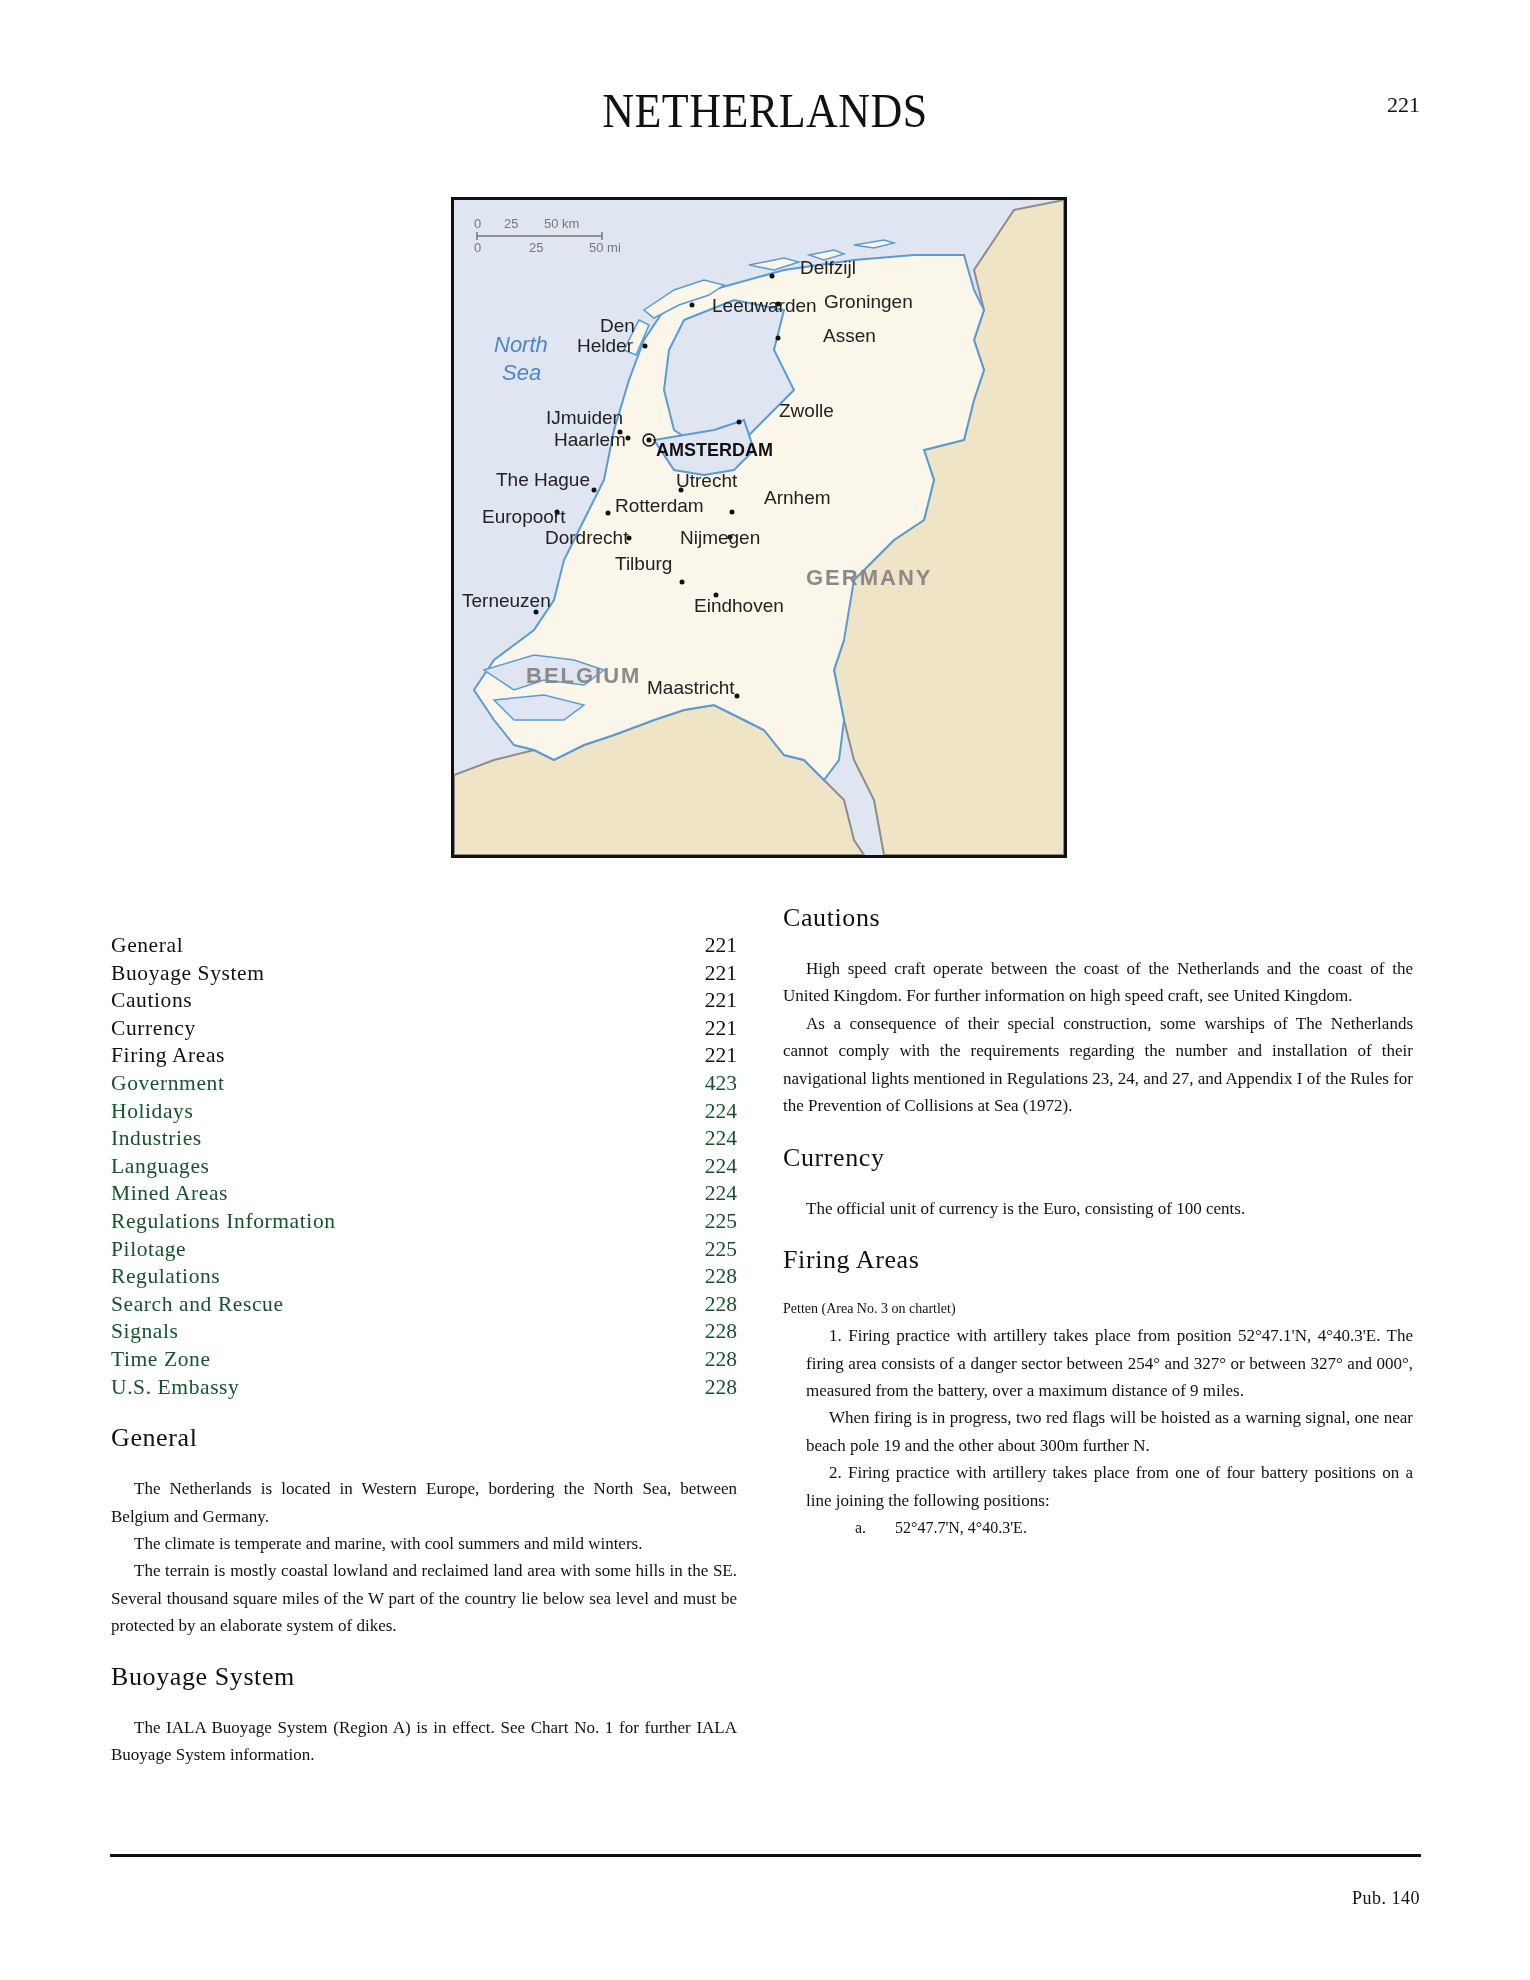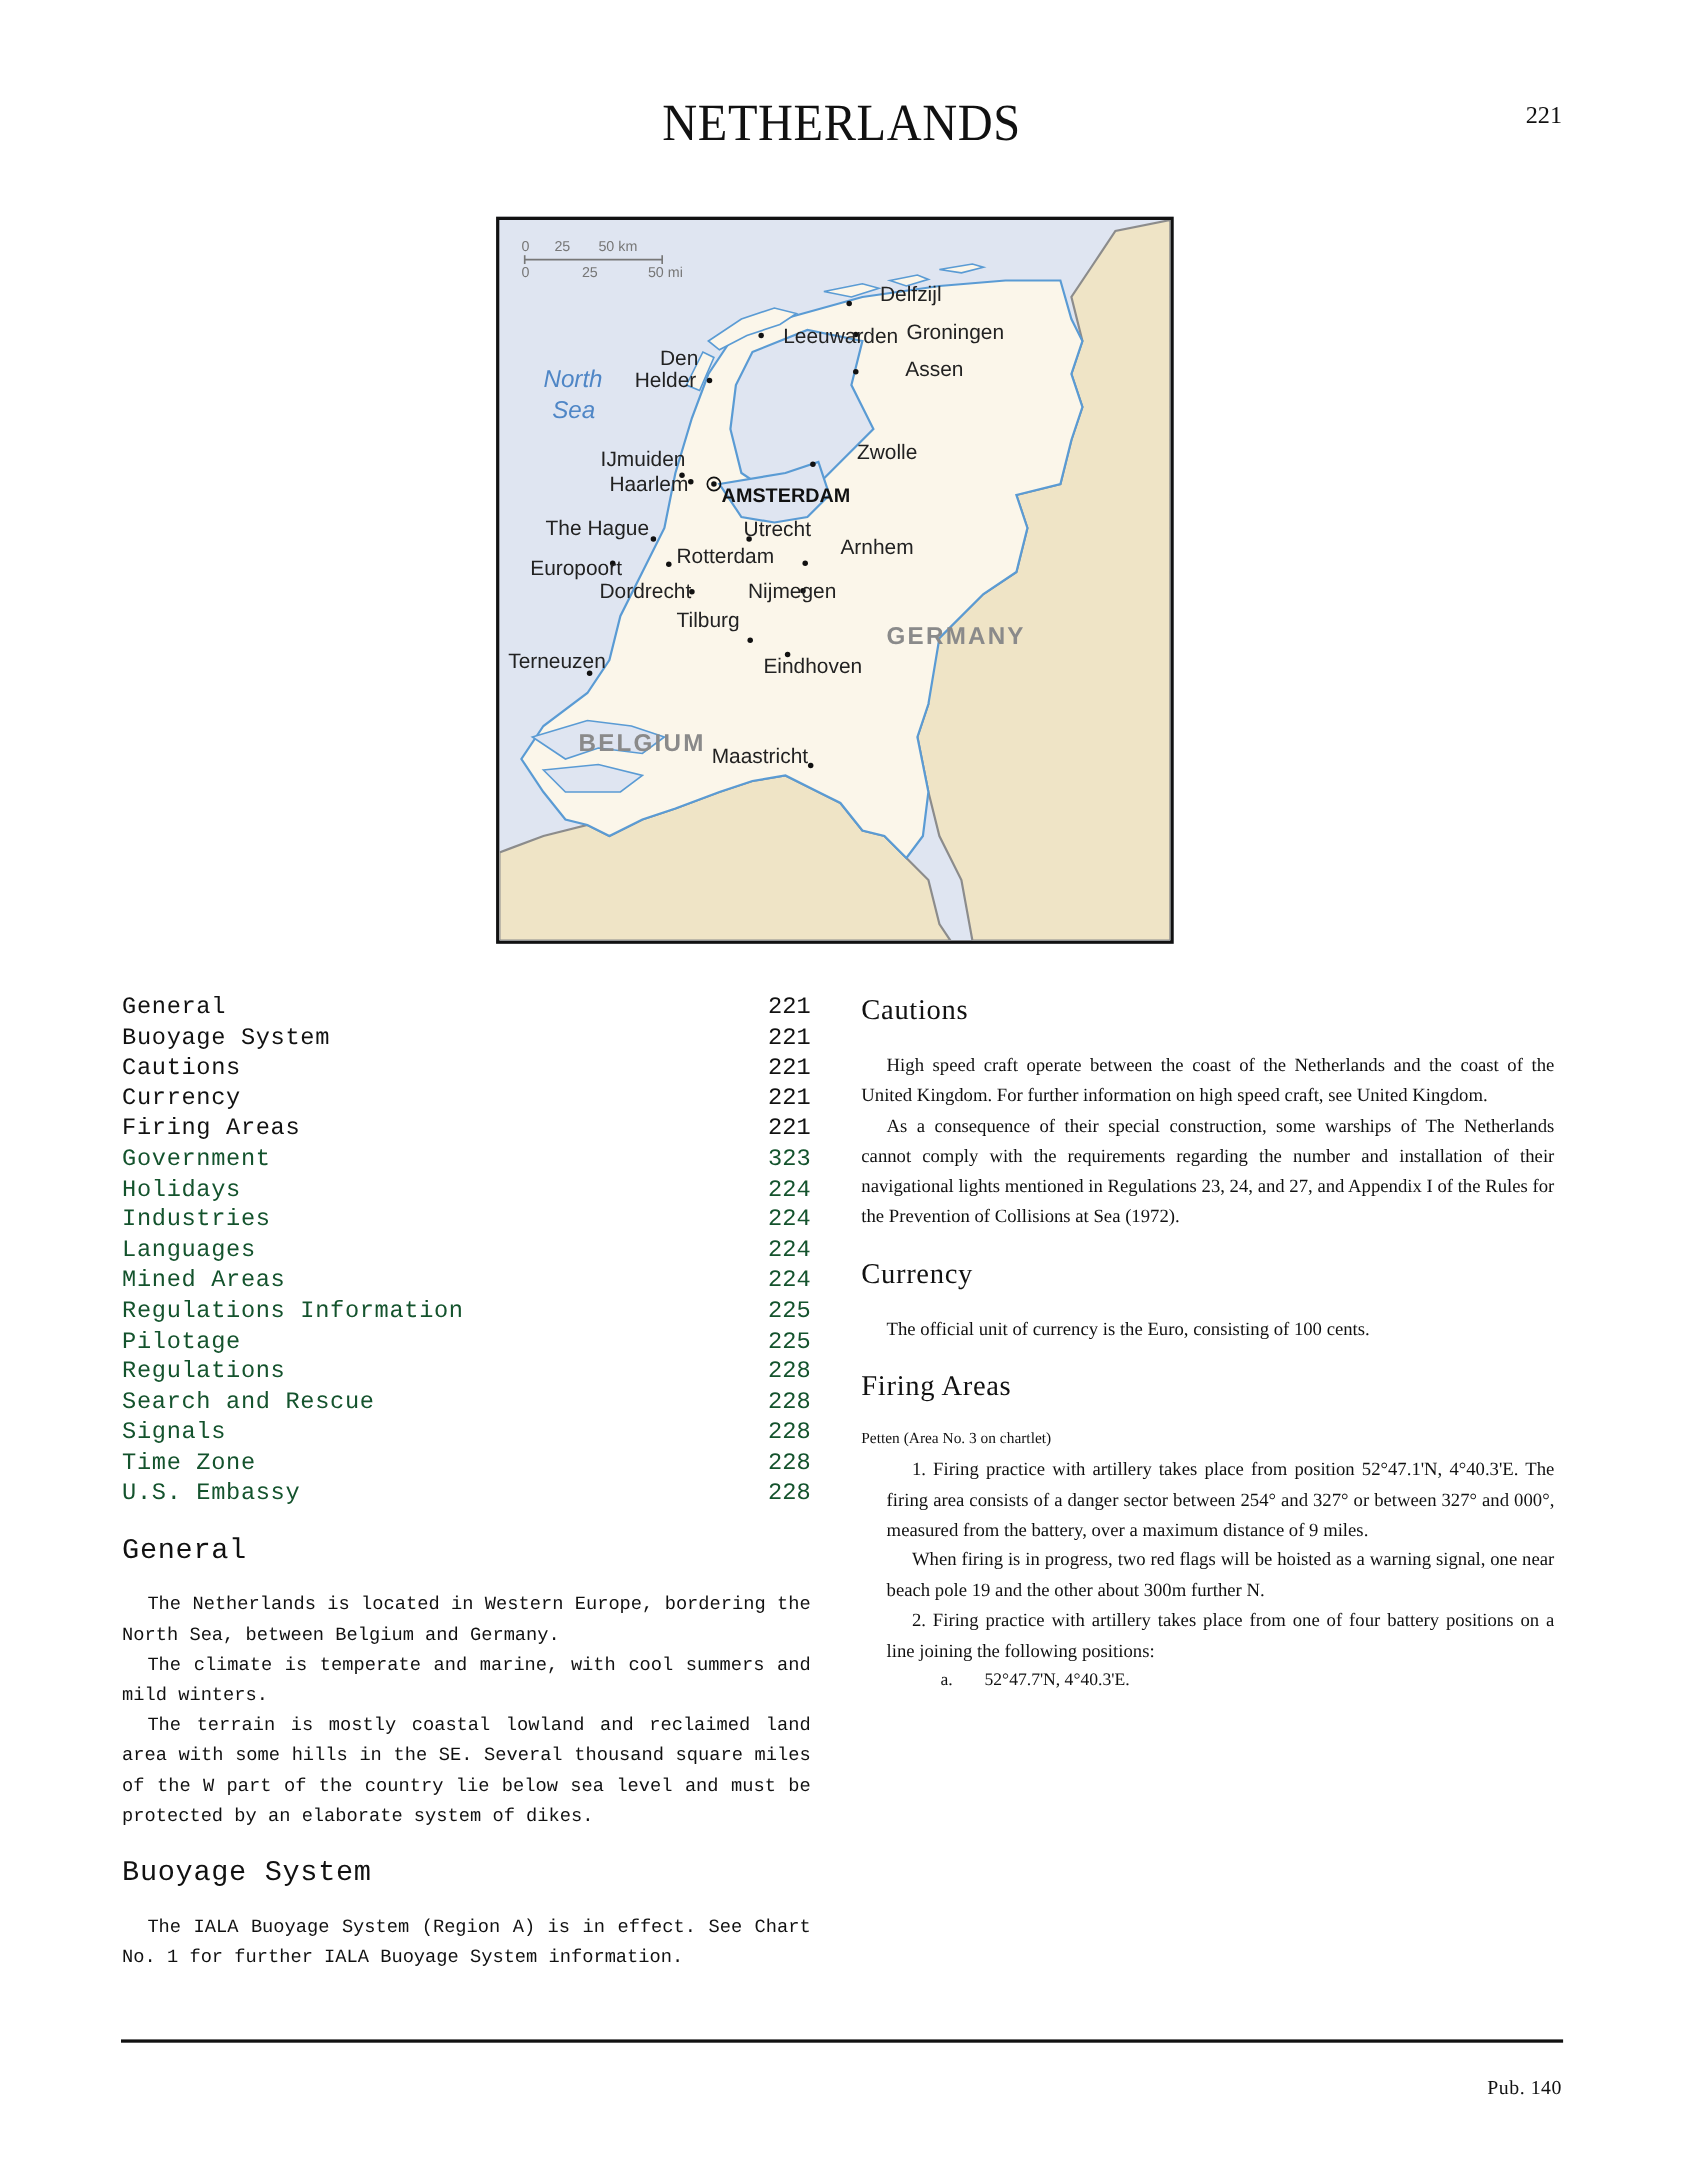--- a/index.html
+++ b/index.html
@@ -7,21 +7,21 @@
   .page-title { position: absolute; left: 0; width: 1530px; top: 86px; text-align: center; font-size: 44px; letter-spacing: 0.5px; transform: scaleY(1.08); }
   .page-number { position: absolute; right: 110px; top: 92px; font-size: 22px; }
   .map-frame { position: absolute; left: 451px; top: 197px; width: 616px; height: 661px; border: 3px solid #111; box-sizing: border-box; overflow: hidden; background: #dfe5f1; }
   .map-frame svg { display: block; width: 100%; height: 100%; }
   .map-label { font-family: "Liberation Sans", "DejaVu Sans", sans-serif; fill: #222; font-size: 19px; }
   .map-country { font-family: "Liberation Sans", "DejaVu Sans", sans-serif; fill: #8a8a8a; font-size: 22px; font-weight: bold; letter-spacing: 2px; }
   .map-sea { font-family: "Liberation Sans", "DejaVu Sans", sans-serif; fill: #4f86c6; font-size: 22px; font-style: italic; }
   .map-capital { font-family: "Liberation Sans", "DejaVu Sans", sans-serif; fill: #111; font-size: 18px; font-weight: bold; }
   .map-scale { font-family: "Liberation Sans", "DejaVu Sans", sans-serif; fill: #777; font-size: 13px; }
 
-  .col-left { position: absolute; left: 111px; top: 903px; width: 626px; font-family: Liberation Mono, monospace; }
+  .col-left { position: absolute; left: 111px; top: 932px; width: 626px; }
   .col-right { position: absolute; left: 783px; top: 903px; width: 630px; }
 
   .toc { list-style: none; margin: 0; padding: 0; }
   .toc-row { display: flex; justify-content: space-between; font-size: 21.5px; line-height: 27.6px; letter-spacing: 0.6px; }
   .toc-row.link { color: #14532d; cursor: pointer; }
   .toc-row.plain { color: #111; }
   .toc-page { letter-spacing: 0; }
 
   h2.section { font-weight: normal; font-size: 26px; margin: 0; letter-spacing: 0.6px; line-height: 30px; }
   p.body { margin: 0; font-size: 17px; line-height: 27.4px; text-align: justify; text-indent: 23px; }
@@ -141,21 +141,21 @@
     <li class="toc-row plain">
         <span>Currency</span>
         <span class="toc-page">221</span>
       </li>
     <li class="toc-row plain">
         <span>Firing Areas</span>
         <span class="toc-page">221</span>
       </li>
     <li class="toc-row link">
         <span>Government</span>
-        <span class="toc-page">323</span>
+        <span class="toc-page">423</span>
       </li>
     <li class="toc-row link">
         <span>Holidays</span>
         <span class="toc-page">224</span>
       </li>
     <li class="toc-row link">
         <span>Industries</span>
         <span class="toc-page">224</span>
       </li>
     <li class="toc-row link">

